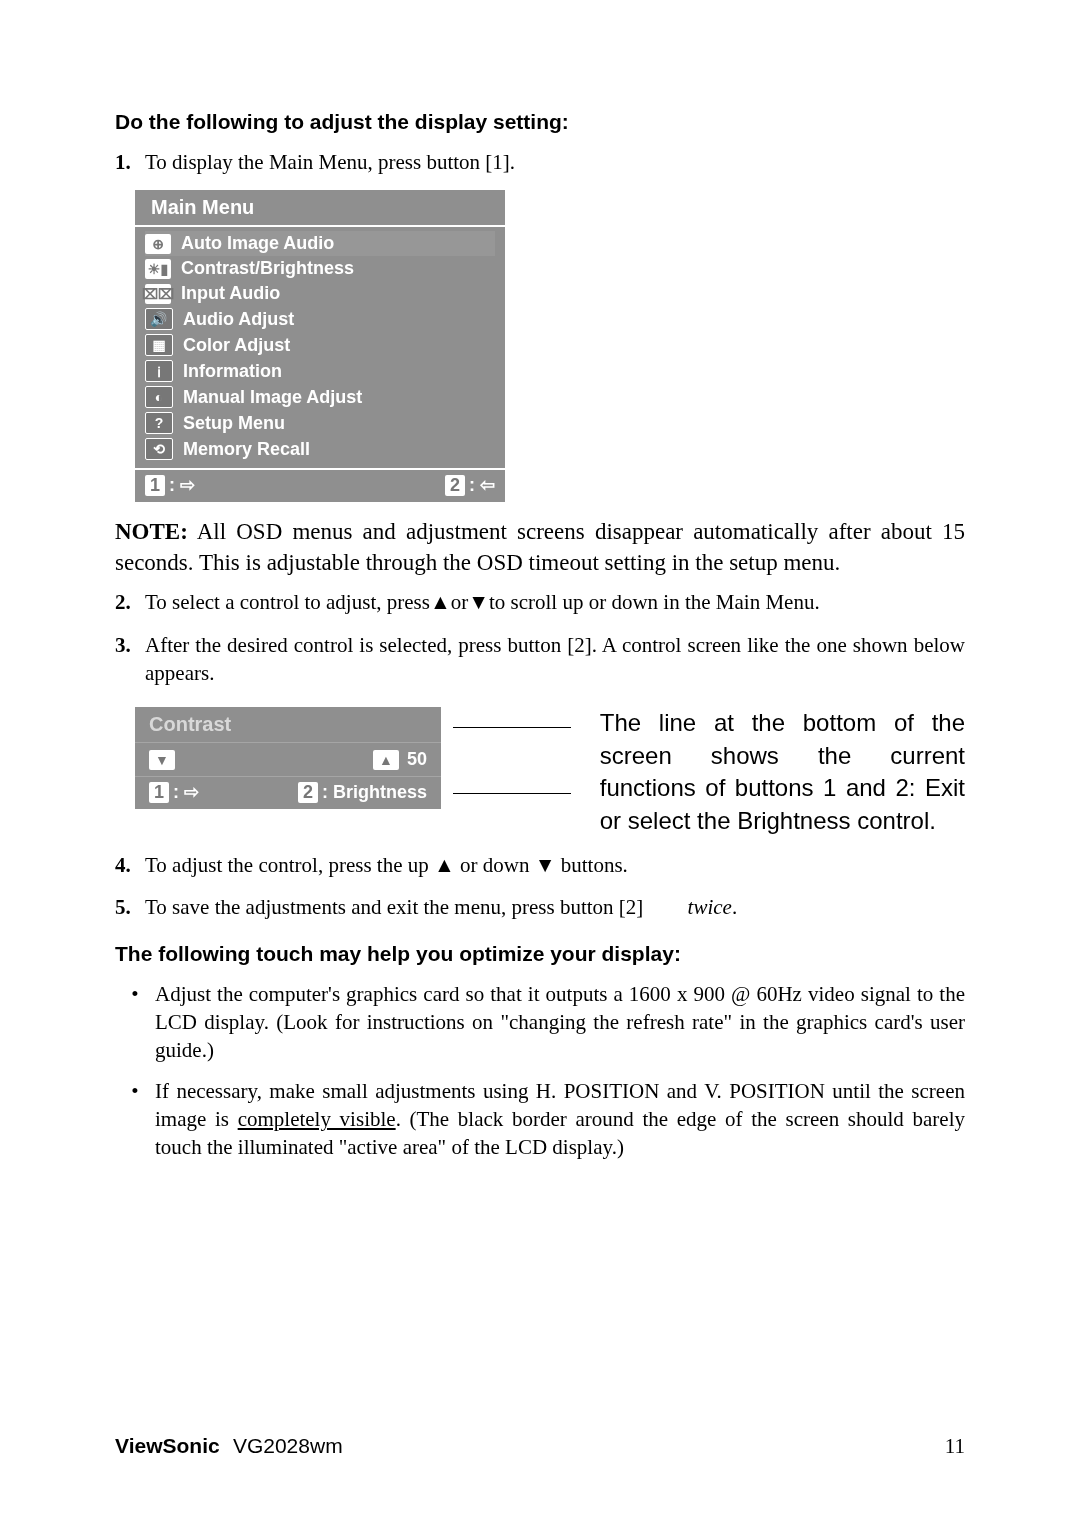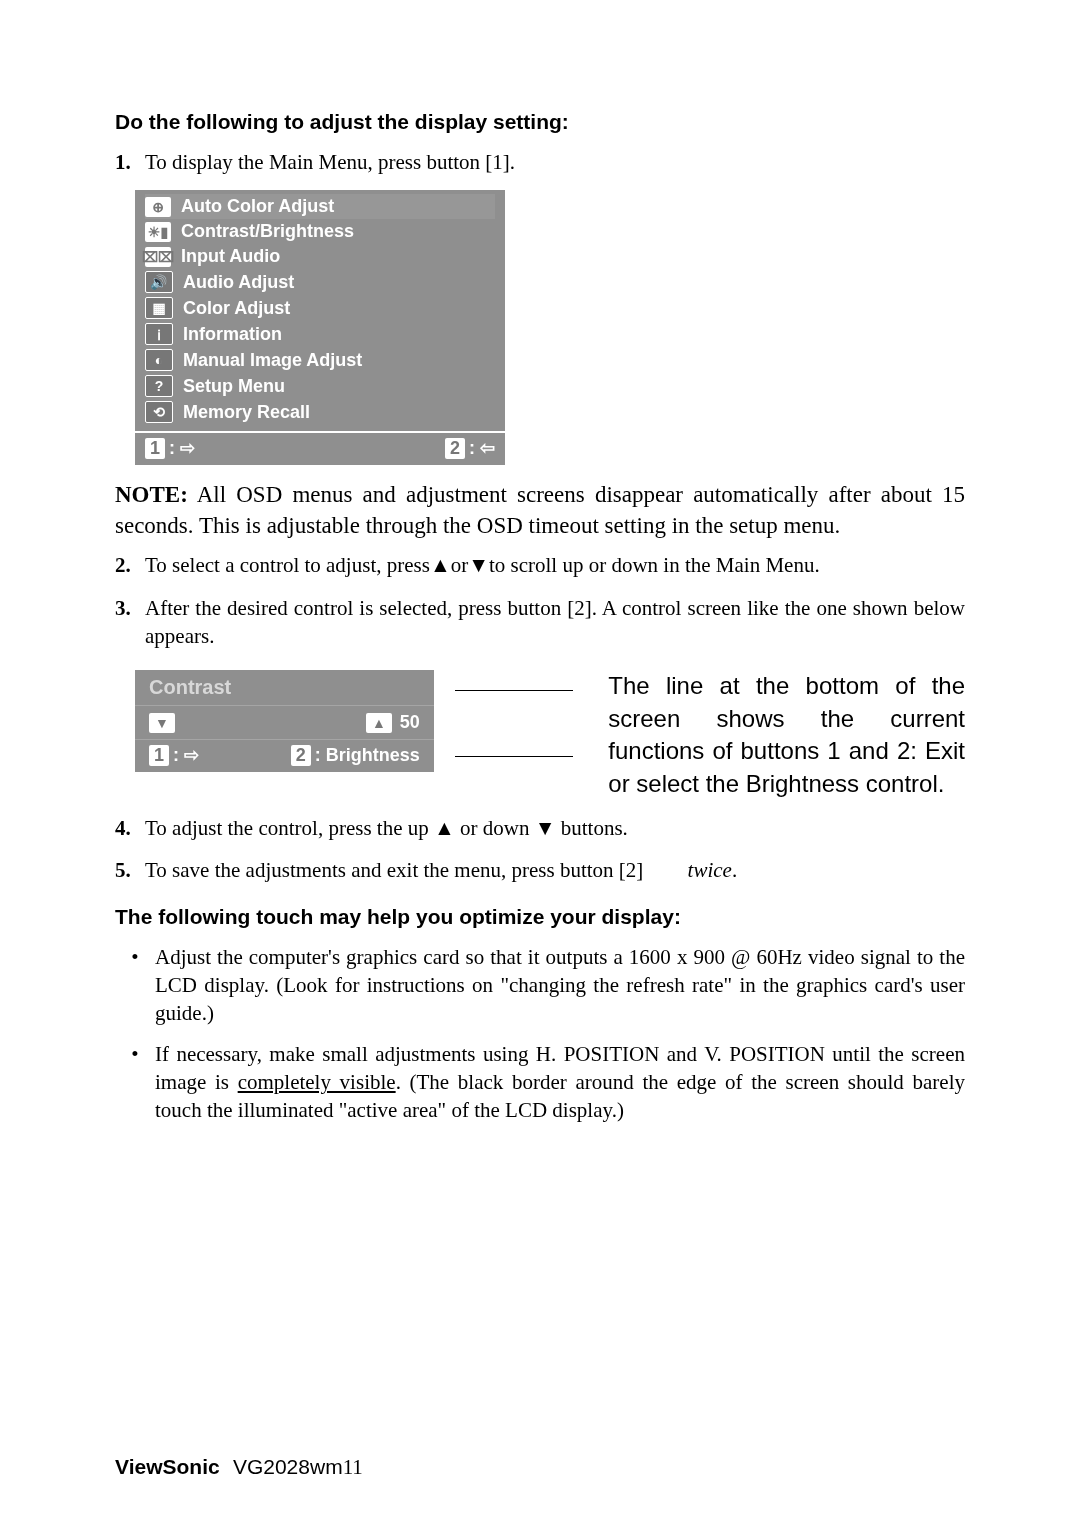--- a/index.html
+++ b/index.html
@@ -66,24 +66,24 @@
     text-decoration: underline;
   }
   .italic {
     font-style: italic;
     margin-left: 39px;
   }
   .footer {
     position: absolute;
     left: 115px;
     right: 115px;
-    bottom: 47px;
+    bottom: 68px;
     font-size: 21px;
     display: flex;
-    justify-content: flex-start;
+    justify-content: space-between;
   }
   .footer-left .brand {
     font-family: Arial, Helvetica, sans-serif;
     font-weight: bold;
   }
   .footer-left .model {
     font-family: Arial, Helvetica, sans-serif;
     margin-left: 8px;
   }
 
@@ -150,21 +150,21 @@
     color: #777;
     padding: 0 5px;
     border-radius: 2px;
     font-weight: bold;
   }
 
   
   .figure-contrast {
     display: flex;
     align-items: flex-start;
-    gap: 39px;
+    gap: 30px;
     margin: 20px 0 14px 20px;
   }
   .osd-contrast {
     width: 310px;
     font-family: Arial, Helvetica, sans-serif;
     font-weight: bold;
     color: #fff;
     font-size: 18px;
   }
   .osd-contrast .osd-title2 {
@@ -244,24 +244,25 @@
 
   <div class="heading">Do the following to adjust the display setting:</div>
 
   <div class="step">
     <div class="step-num">1.</div>
     <div class="step-body">To display the Main Menu, press button [1].</div>
   </div>
 
   <div class="osd-wrap">
     <div class="osd-menu">
+      <div class="osd-title">Main Menu</div>
       <div class="osd-items">
         <div class="osd-item active">
           <span class="osd-icon">⊕</span>
-          <span>Auto Color Adjust</span>
+          <span>Auto Image Audio</span>
         </div>
         <div class="osd-item">
           <span class="osd-icon">☀▮</span>
           <span>Contrast/Brightness</span>
         </div>
         <div class="osd-item">
           <span class="osd-icon">⌧⌧</span>
           <span>Input Audio</span>
         </div>
         <div class="osd-item">

